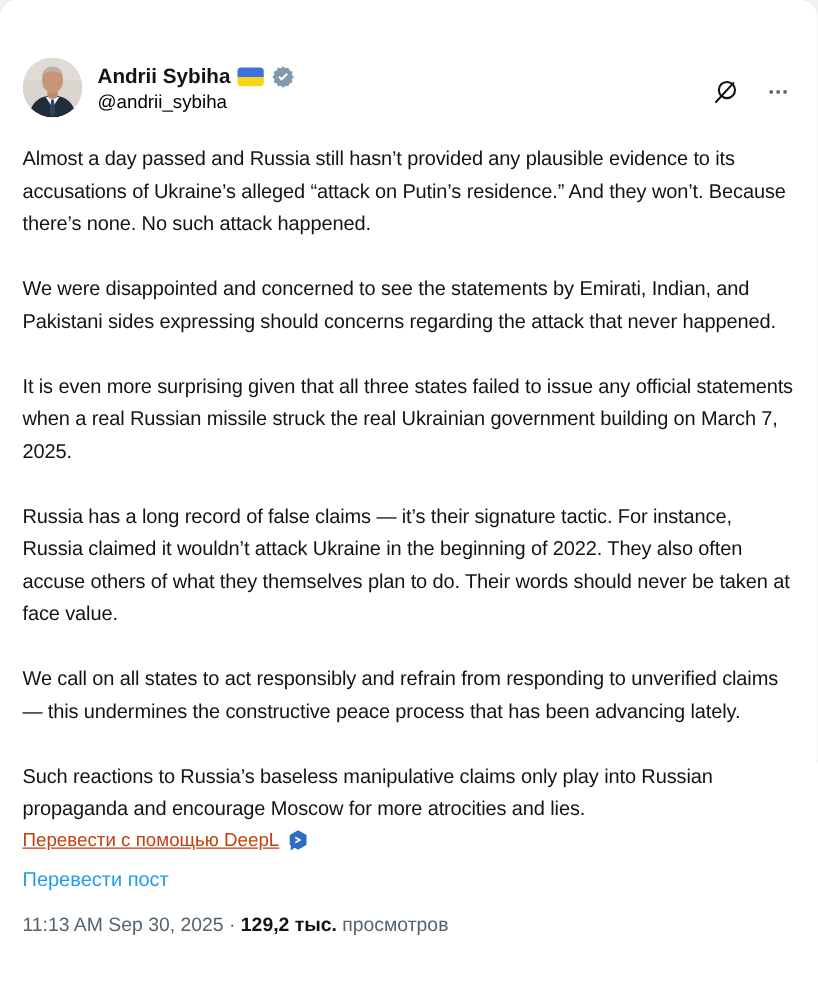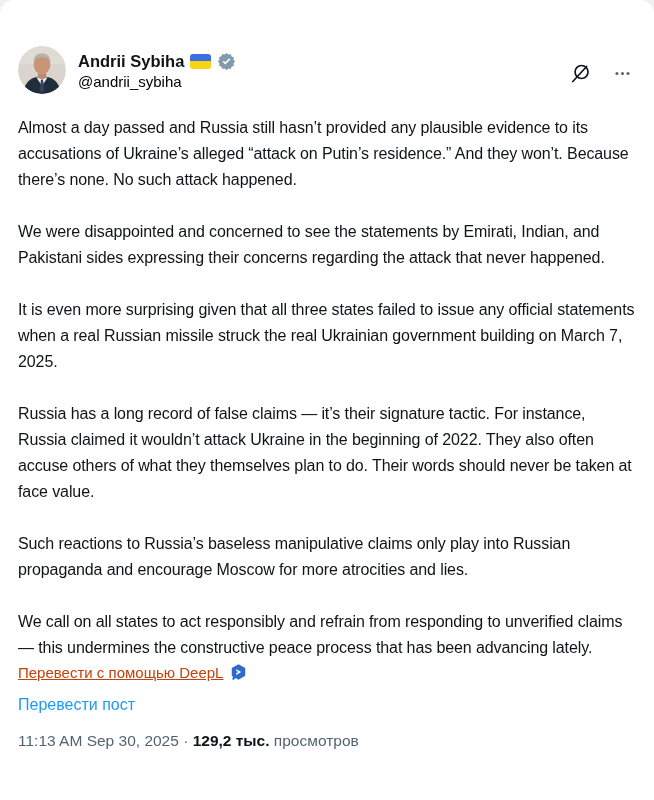--- a/index.html
+++ b/index.html
@@ -114,25 +114,25 @@
                 <circle cx="12" cy="12" r="1.9"></circle>
                 <circle cx="19" cy="12" r="1.9"></circle>
             </svg>
           </span>
         </button>
       </div>
     </div>
 
     <article>
       <p>Almost a day passed and Russia still hasn’t provided any plausible evidence to its accusations of Ukraine’s alleged “attack on Putin’s residence.” And they won’t. Because there’s none. No such attack happened.</p>
-      <p>We were disappointed and concerned to see the statements by Emirati, Indian, and Pakistani sides expressing their concerns regarding the attack that never happened.</p>
+      <p>We were disappointed and concerned to see the statements by Emirati, Indian, and Pakistani sides expressing should concerns regarding the attack that never happened.</p>
       <p>It is even more surprising given that all three states failed to issue any official statements when a real Russian missile struck the real Ukrainian government building on March 7, 2025.</p>
       <p>Russia has a long record of false claims — it’s their signature tactic. For instance, Russia claimed it wouldn’t attack Ukraine in the beginning of 2022. They also often accuse others of what they themselves plan to do. Their words should never be taken at face value.</p>
+      <p>We call on all states to act responsibly and refrain from responding to unverified claims — this undermines the constructive peace process that has been advancing lately.</p>
       <p>Such reactions to Russia’s baseless manipulative claims only play into Russian propaganda and encourage Moscow for more atrocities and lies.</p>
-      <p>We call on all states to act responsibly and refrain from responding to unverified claims — this undermines the constructive peace process that has been advancing lately.</p>
     </article>
 
     <div class="deepl-row">
       <span class="deepl-link">Перевести с помощью DeepL</span>
       <span class="deepl-badge">
         <svg viewBox="0 0 24 24" width="19" height="19">
           <path fill="#2e6bc8" d="M12 1.5l8.5 4.9v9.8L12 21.1l-3.4-2-4.2 2.9 0.3-5.2-1.2-0.7V6.4z"></path>
           <path fill="#ffffff" d="M9.2 7.8l6.2 3.6-6.2 3.6v-2.3l3.1-1.3-3.1-1.3z"></path>
         </svg>
       </span>

